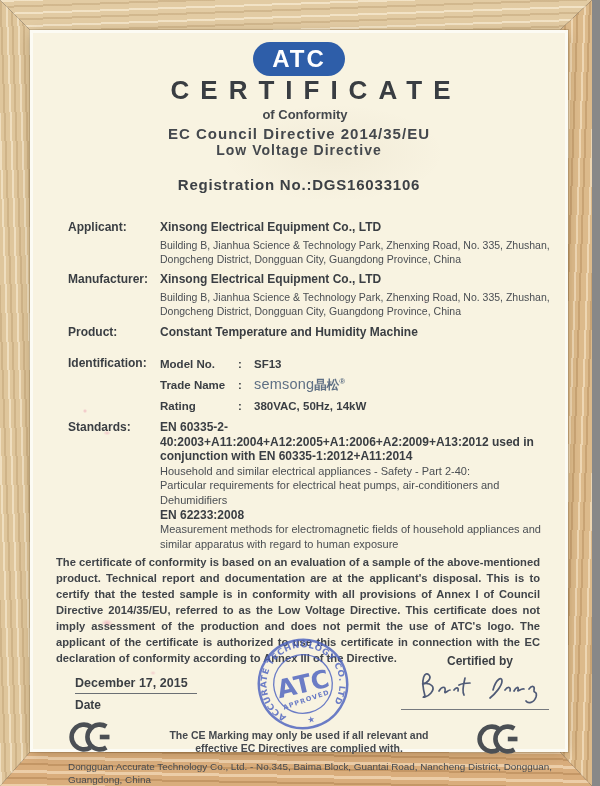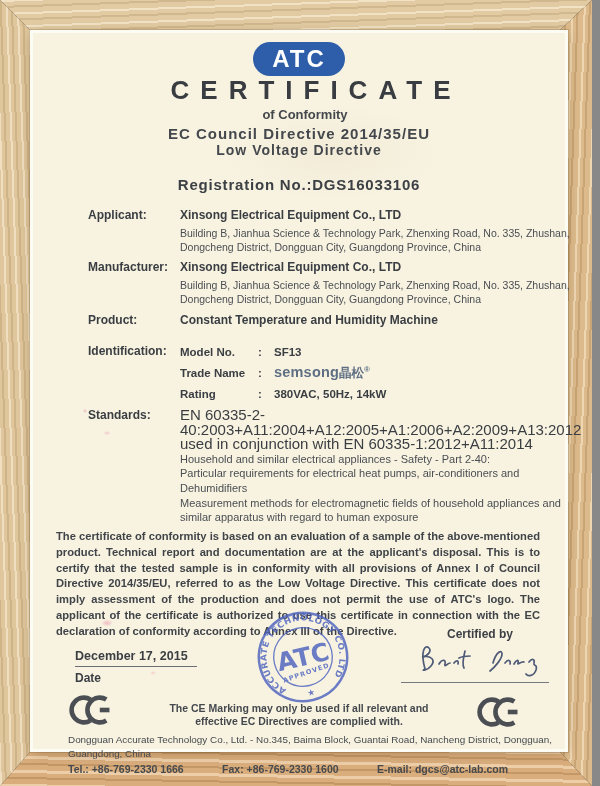--- a/index.html
+++ b/index.html
@@ -42,35 +42,35 @@
   .head { text-align:center; padding-top:9px; }
   .atc-pill { display:inline-block; width:92px; height:34px; border-radius:17px; background:#2e5ea9;
     color:#fff; font-weight:bold; font-size:24px; line-height:34px; letter-spacing:2px; }
   .cert-title { font-size:26px; font-weight:bold; letter-spacing:11px; color:#393d42; line-height:28px; text-indent:6px;padding-left:28px; }
   .sub { font-size:13px; font-weight:bold; line-height:15px; margin-top:3px; color:#44484d;padding-left:12px; }
   .dir1 { font-size:15px; font-weight:bold; letter-spacing:1px; line-height:16px; margin-top:4px; color:#44484d; }
   .dir2 { font-size:14px; font-weight:bold; letter-spacing:1px; line-height:16px; color:#44484d; }
   .reg { font-size:15px; font-weight:bold; letter-spacing:.8px; margin-top:18px; line-height:18px; color:#3c4045; }
 
   
-  .fields { margin-top:14px;padding-left:20px; }
+  .fields { margin-top:26px; }
   .row { display:grid; grid-template-columns:92px 1fr; padding-left:35px; padding-right:15px; }
   .row .lab { font-size:12px; font-weight:bold; color:#3a3e43; }
   .val-name { font-size:12px; font-weight:bold; color:#3a3e43; line-height:15px; }
   .val-addr { font-size:10.5px; line-height:14px; margin-top:3px; width:400px; color:#4a4e53; }
   .mb6 { margin-bottom:6px; } .mb7 { margin-bottom:7px; } .mb16 { margin-bottom:16px; }
   .ident-rows { display:grid; grid-template-columns:78px 16px 1fr; row-gap:4px; align-items:baseline; }
   .ident-rows .il { font-size:11.5px; font-weight:bold; color:#3a3e43; line-height:16px; }
   .ident-rows .ic { font-size:11.5px; font-weight:bold; color:#3a3e43; }
   .ident-rows .iv { font-size:11.5px; font-weight:bold; color:#3a3e43; }
-  .brand { font-weight:bold; font-size:14.5px; color:#5e6f84; letter-spacing:.2px; }
+  .brand { font-weight:normal; font-size:14.5px; color:#5e6f84; letter-spacing:.2px; }
   .brand-cjk { font-weight:bold; font-size:12.5px; color:#5e6f84; }
   .brand-reg { font-size:8px; vertical-align:super; color:#5e6f84; font-weight:bold; }
   .ident-wrap { margin-bottom:6px; }
-  .std .b { font-size:15px; font-weight:normal; line-height:14.6px; color:#3a3e43; }
+  .std .b { font-size:12px; font-weight:bold; line-height:14.6px; color:#3a3e43; }
   .std .r { font-size:11px; line-height:14.6px; color:#4a4e53; }
 
   
   .statement { margin-top:4px; padding:0 25px 0 23px; font-size:11.2px; font-weight:bold;
     line-height:15.9px; text-align:justify; color:#404449; }
 
   
   .foot { position:relative; height:160px; margin-top:-17px; }
   .date-block { position:absolute; left:42px; top:26px; width:122px; text-align:left; }
   .date-value { font-size:12.5px; font-weight:bold; color:#3b3f44; padding-bottom:3px; border-bottom:1.5px solid #6b6f74; }
@@ -149,20 +149,21 @@
           <div class="iv">380VAC, 50Hz, 14kW</div>
         </div>
       </div>
 
       <div class="row std">
         <div class="lab">Standards:</div>
         <div>
           <div class="b">EN 60335-2-40:2003+A11:2004+A12:2005+A1:2006+A2:2009+A13:2012 used in conjunction with EN 60335-1:2012+A11:2014</div>
           <div class="r">Household and similar electrical appliances - Safety - Part 2-40:</div>
           <div class="r">Particular requirements for electrical heat pumps, air-conditioners and Dehumidifiers</div>
+          <div class="b">EN 62233:2008</div>
           <div class="r">Measurement methods for electromagnetic fields of household appliances and similar apparatus with regard to human exposure</div>
         </div>
       </div>
     </div>
 
     <p class="statement">The certificate of conformity is based on an evaluation of a sample of the above-mentioned product. Technical report and documentation are at the applicant's disposal. This is to certify that the tested sample is in conformity with all provisions of Annex I of Council Directive 2014/35/EU, referred to as the Low Voltage Directive. This certificate does not imply assessment of the production and does not permit the use of ATC's logo. The applicant of the certificate is authorized to use this certificate in connection with the EC declaration of conformity according to Annex III of the Directive.</p>
 
     <div class="foot">
 
       <div class="certified">Certified by</div>

